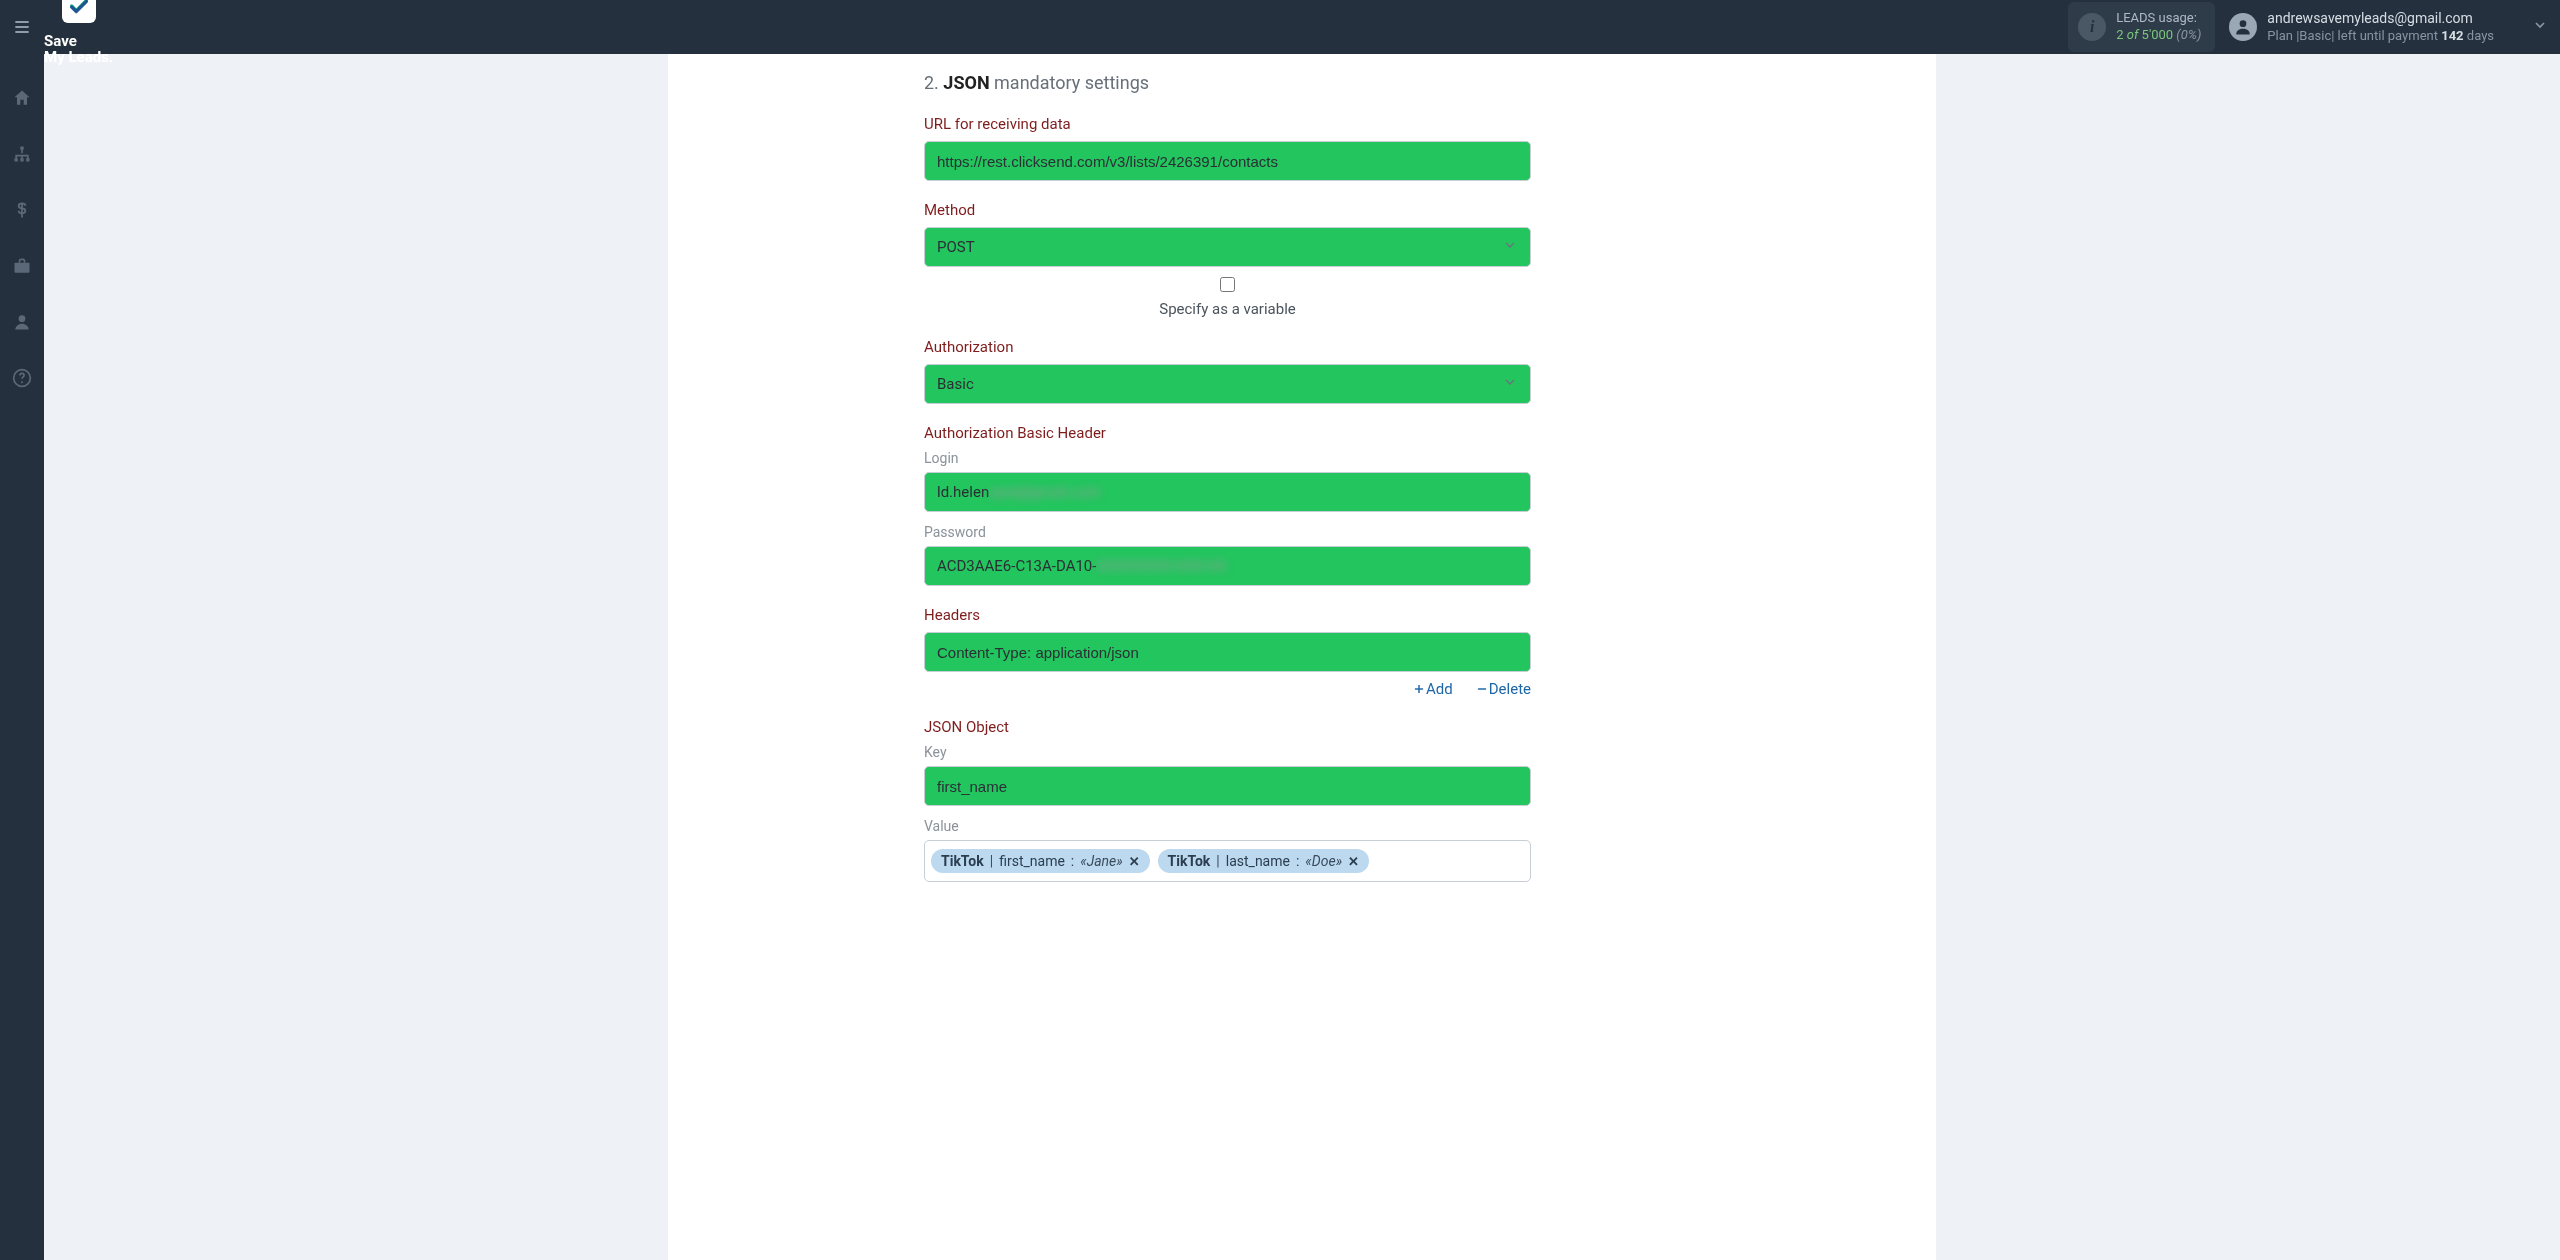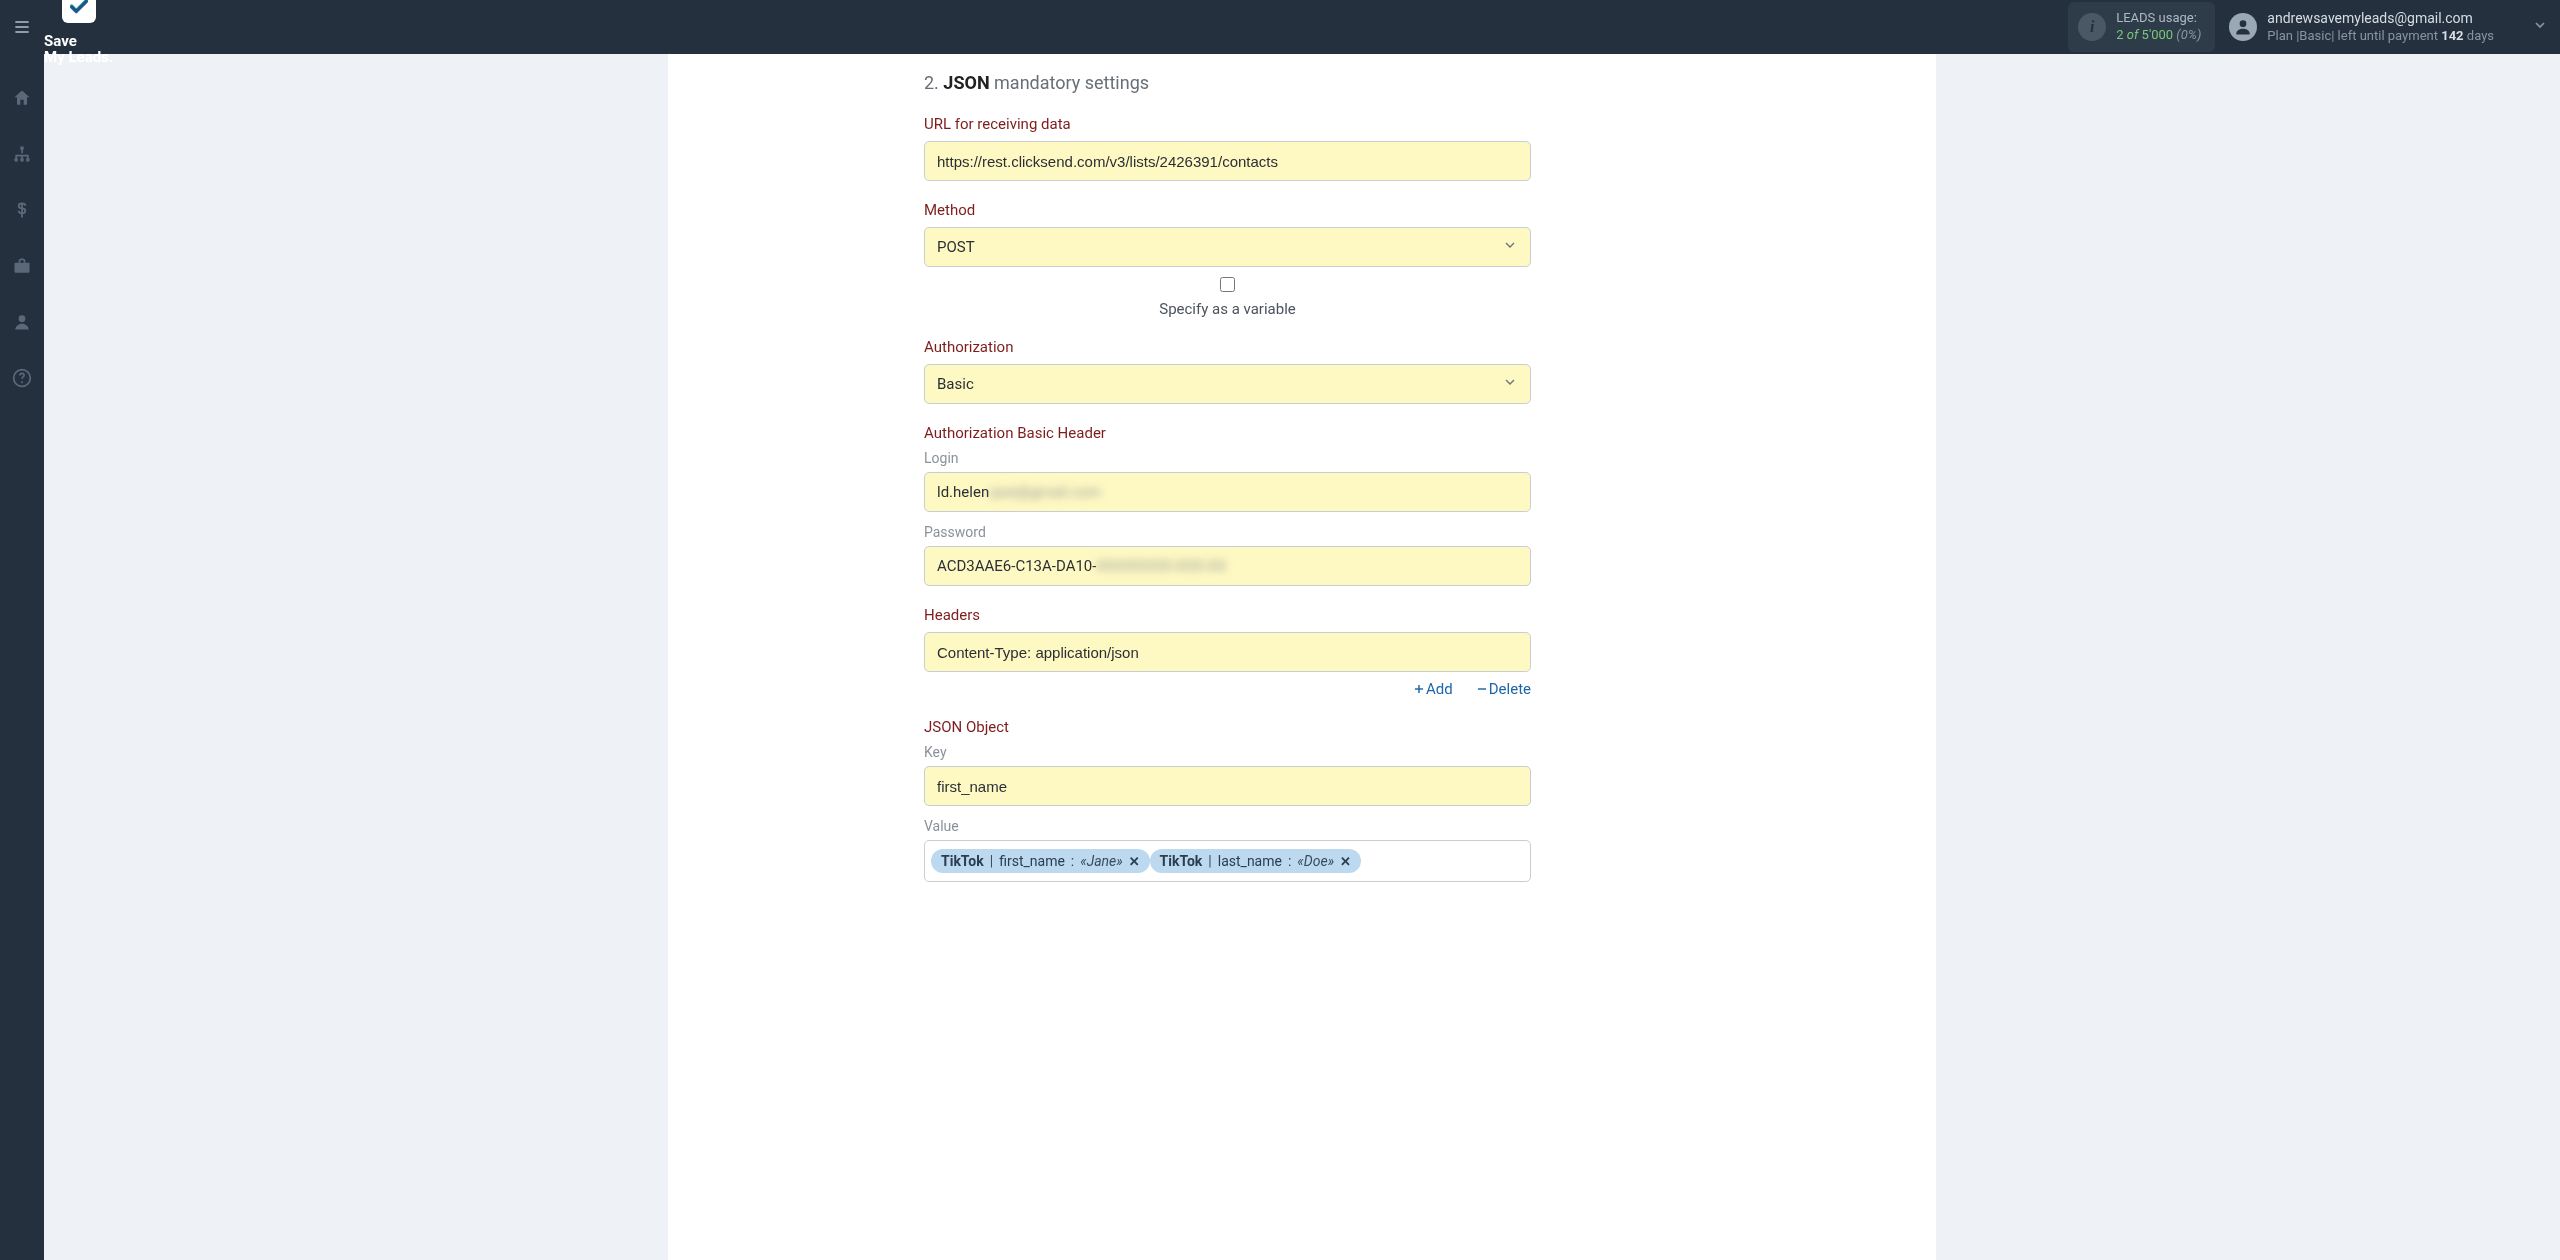--- a/index.html
+++ b/index.html
@@ -121,21 +121,21 @@
       margin-bottom: 6px;
     }
     .input, .select {
       width: 100%;
       height: 40px;
       border: 1px solid #c8ced6;
       border-radius: 5px;
       padding: 0 12px;
       font-size: 15px;
       color: #2b2f35;
-      background: #fef9c3;
+      background: #22c55e;
       outline: none;
     }
     .select {
       display: flex; align-items: center; justify-content: space-between;
       cursor: pointer;
       color: #5b636c;
     }
     .select .sel-text { color: #2b2f35; }
     .chkrow {
       display: flex; align-items: center; gap: 8px;
@@ -157,21 +157,21 @@
     .link-btn {
       display: inline-flex; align-items: center; 
       color: #1d66a8; cursor: pointer;
     }
     .tokens {
       width: 100%;
       min-height: 42px;
       border: 1px solid #c8ced6;
       border-radius: 5px;
       padding: 5px 6px;
-      display: flex; align-items: center; flex-wrap: wrap;
+      display: flex; align-items: center; gap: 8px; flex-wrap: wrap;
     }
     .token {
       background: #bcd9ef;
       border-radius: 14px;
       padding: 4px 10px;
       font-size: 14px;
       color: #2b3d4f;
       display: inline-flex; align-items: center; gap: 6px;
     }
     .token b { font-weight: 700; }

